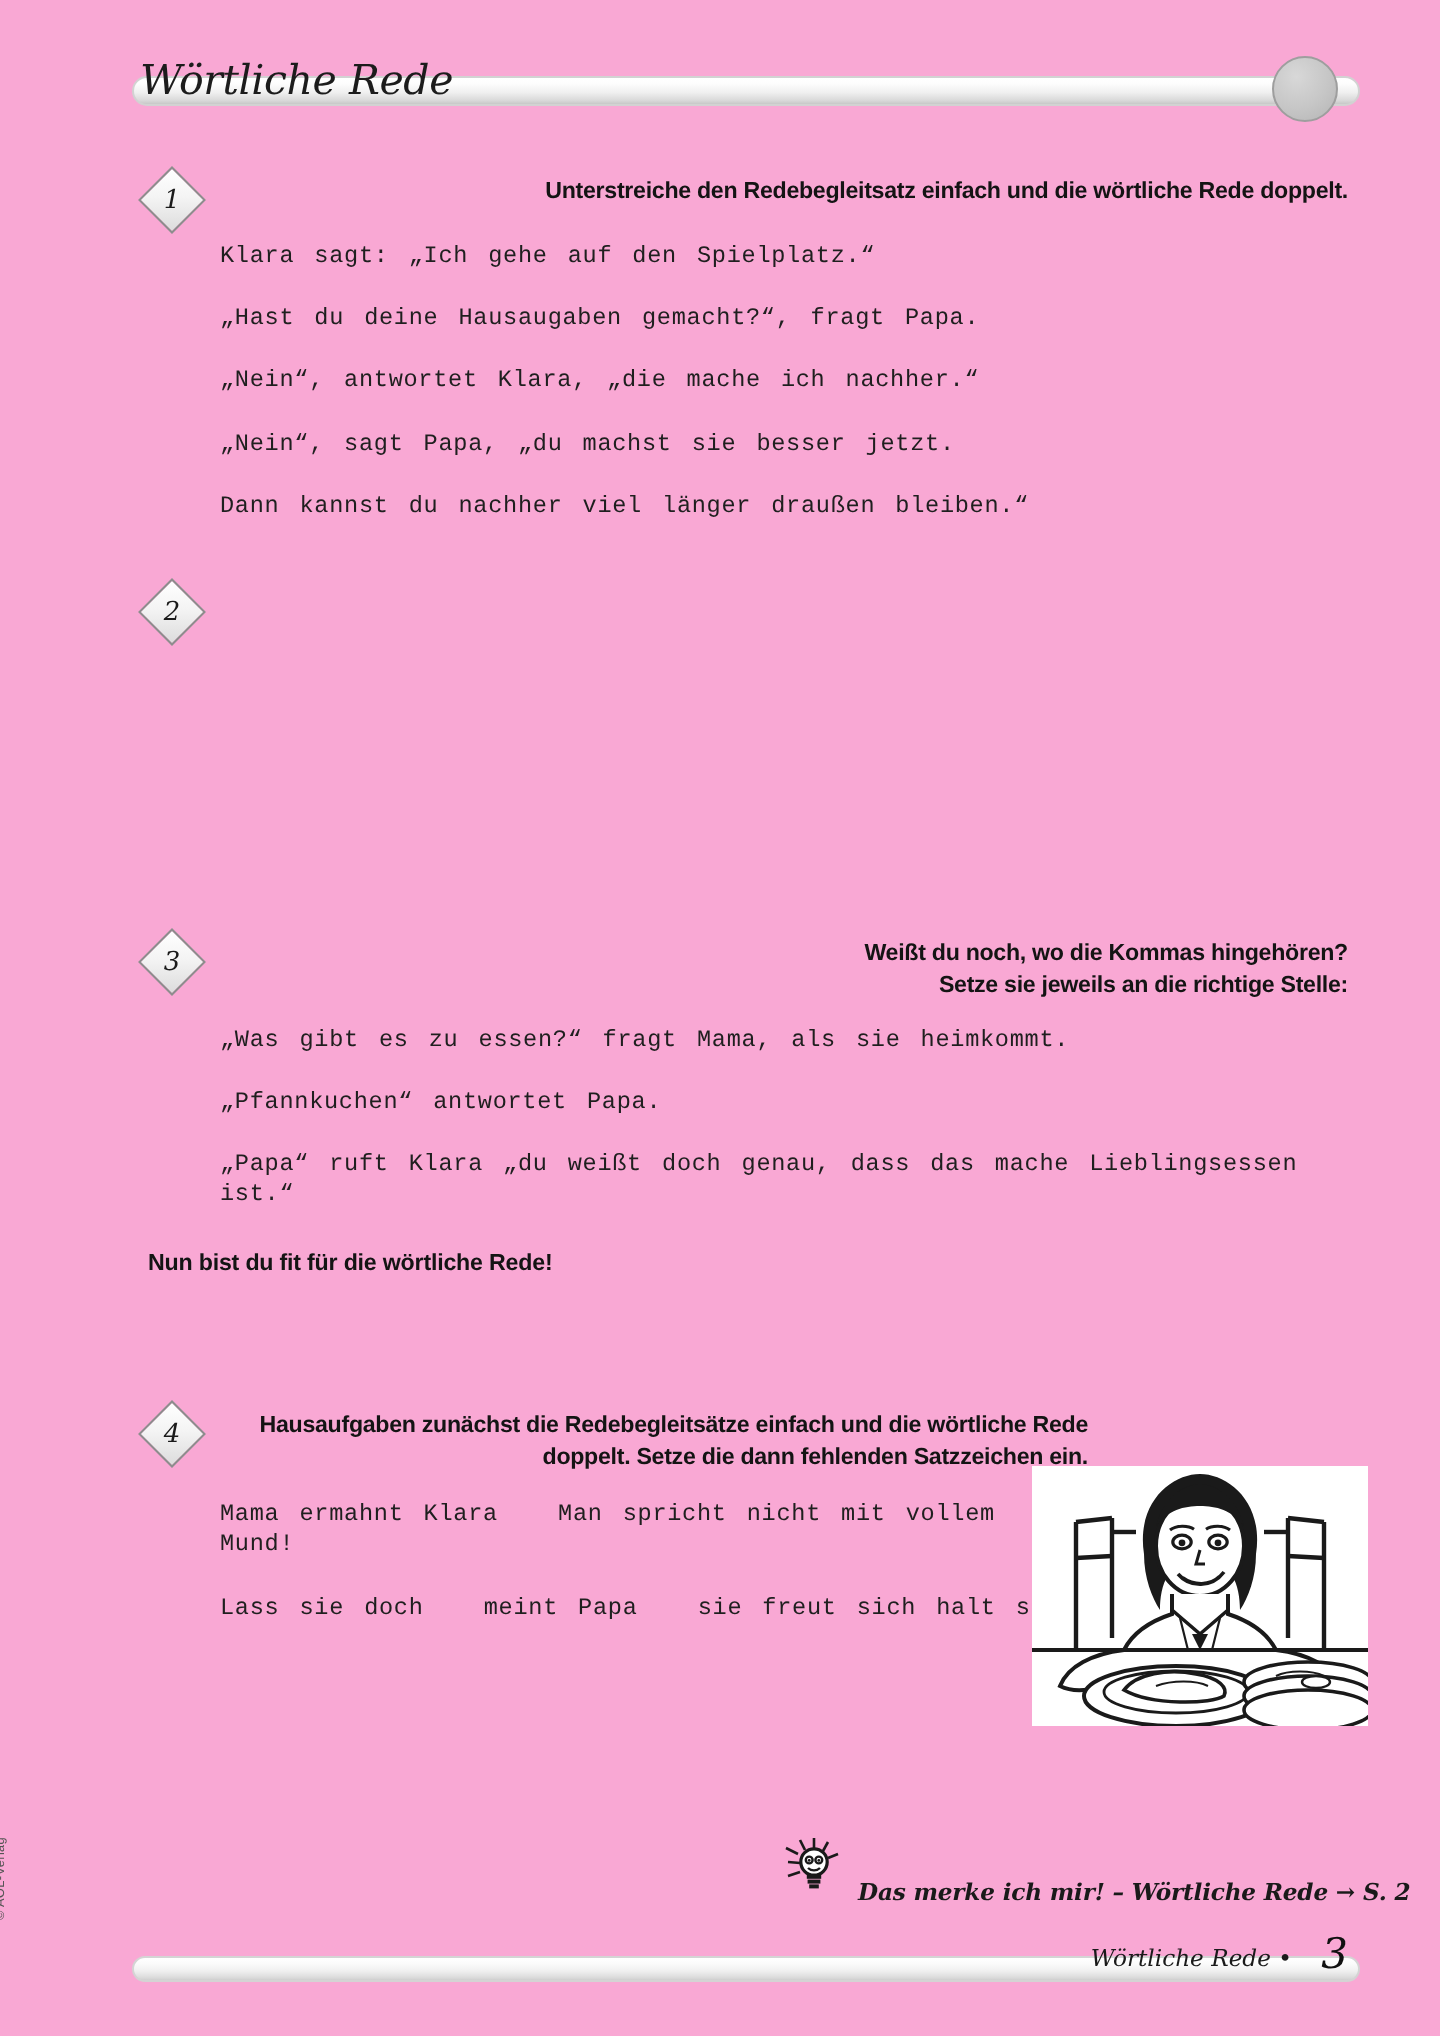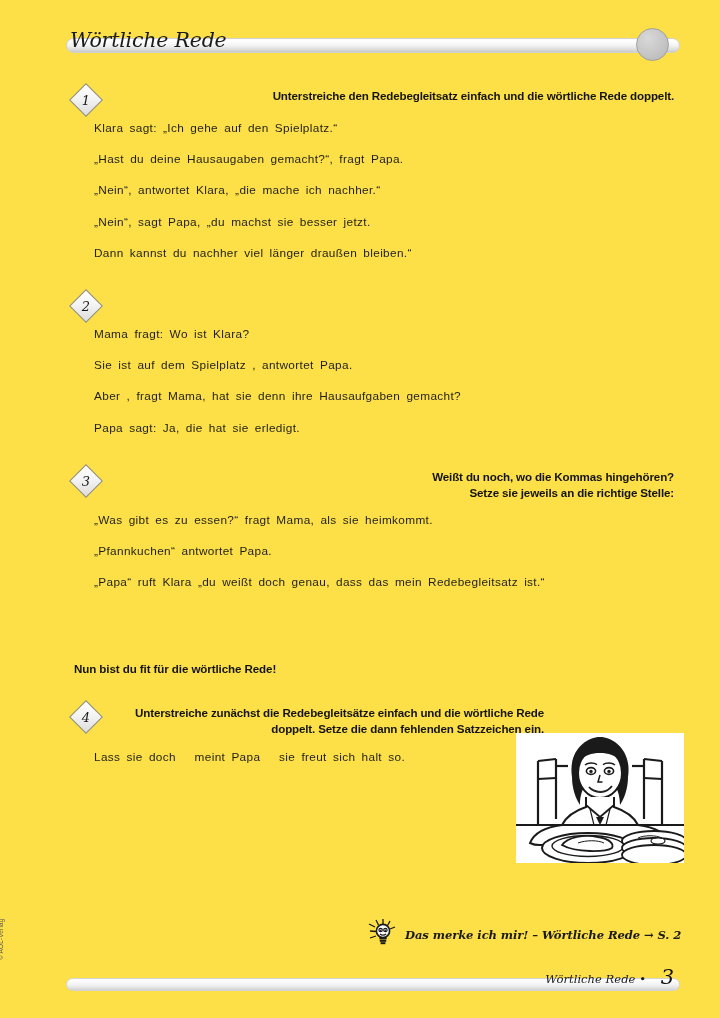--- a/index.html
+++ b/index.html
@@ -4,21 +4,21 @@
 <style>
   html, body {
     margin: 0;
     padding: 0;
     background: #ffffff;
   }
   .page {
     position: relative;
     width: 720px;
     height: 1018px;
-    background: #fde047;
+    background: #f9a8d4;
     font-family: "Liberation Sans", sans-serif;
     color: #1a1a1a;
     overflow: hidden;
   }
 
   
   .header {
     position: absolute;
     left: 66px;
     top: 32px;
@@ -100,22 +100,23 @@
   .ex-instr {
     margin-left: 36px;
     font-size: 11.6px;
     font-weight: bold;
     line-height: 15.5px;
     color: #141414;
     letter-spacing: -0.15px;
     text-align: right;
   }
   .ex-body {
-    margin-left: 20px;
+    margin-left: 36px;
     margin-top: 11px;
+    font-family: Liberation Mono, monospace;
   }
   .ex-line {
     font-size: 11.8px;
     line-height: 15px;
     color: #1f1f1f;
     letter-spacing: 0.35px;
     word-spacing: 2.6px;
     margin-bottom: 16.2px;
     white-space: pre-wrap;
   }
@@ -136,24 +137,24 @@
     position: absolute;
     left: 516px;
     top: 733px;
     width: 168px;
     height: 130px;
   }
 
   
   .remember {
     position: absolute;
-    left: 368px;
+    left: 392px;
     top: 918px;
     display: flex;
-    align-items: center;
+    align-items: flex-end;
     gap: 7px;
   }
   .remember-text {
     font-family: "DejaVu Serif", serif;
     font-style: italic;
     font-weight: bold;
     font-size: 11.6px;
     color: #1a1a1a;
     white-space: nowrap;
     letter-spacing: -0.1px;
@@ -238,52 +239,47 @@
       <div class="ex-line">„Nein“, sagt Papa, „du machst sie besser jetzt.</div>
       <div class="ex-line">Dann kannst du nachher viel länger draußen bleiben.“</div>
     </div>
   </div>
 
   <div class="exercise" id="ex2" style="top:294px;">
     <div class="ex-head">
       <div class="ex-num"></div>
       <div class="ex-num-label">2</div>
     </div>
-    <div class="ex-body">
-      <div class="ex-line">Mama fragt: Wo ist Klara?</div>
-      <div class="ex-line">Sie ist auf dem Spielplatz , antwortet Papa.</div>
-      <div class="ex-line">Aber , fragt Mama, hat sie denn ihre Hausaufgaben gemacht?</div>
-      <div class="ex-line">Papa sagt: Ja, die hat sie erledigt.</div>
-    </div>
   </div>
 
   <div class="exercise" id="ex3" style="top:469px;">
     <div class="ex-head">
       <div class="ex-num"></div>
       <div class="ex-num-label">3</div>
       <div class="ex-instr" style="white-space:pre-line;">Weißt du noch, wo die Kommas hingehören?
 Setze sie jeweils an die richtige Stelle:</div>
     </div>
     <div class="ex-body" style="margin-top:13px;">
       <div class="ex-line">„Was gibt es zu essen?“ fragt Mama, als sie heimkommt.</div>
       <div class="ex-line">„Pfannkuchen“ antwortet Papa.</div>
-      <div class="ex-line">„Papa“ ruft Klara „du weißt doch genau, dass das mein Redebegleitsatz ist.“</div>
-    </div>
-  </div>
-
-  <div class="note-bold" style="top:662px;">Nun bist du fit für die wörtliche Rede!</div>
+      <div class="ex-line">„Papa“ ruft Klara „du weißt doch genau, dass das mache Lieblingsessen ist.“</div>
+    </div>
+  </div>
+
+  <div class="note-bold" style="top:625px;">Nun bist du fit für die wörtliche Rede!</div>
 
   <div class="exercise" id="ex4" style="top:705px; width:470px;">
     <div class="ex-head">
       <div class="ex-num"></div>
       <div class="ex-num-label">4</div>
-      <div class="ex-instr" style="white-space:pre-line;">Unterstreiche zunächst die Redebegleitsätze einfach und die wörtliche Rede
+      <div class="ex-instr" style="white-space:pre-line;">Hausaufgaben zunächst die Redebegleitsätze einfach und die wörtliche Rede
 doppelt. Setze die dann fehlenden Satzzeichen ein.</div>
     </div>
     <div class="ex-body" style="margin-top:14px;">
+      <div class="ex-line" style="margin-bottom:17px;">Mama ermahnt Klara   Man spricht nicht mit vollem Mund!</div>
       <div class="ex-line">Lass sie doch   meint Papa   sie freut sich halt so.</div>
     </div>
   </div>
 
   <div class="illus">
     <svg width="168" height="130" viewBox="0 0 168 130" xmlns="http://www.w3.org/2000/svg">
       <rect x="0" y="0" width="168" height="130" fill="#ffffff"></rect>
 
       <g stroke="#1a1a1a" stroke-width="2.2" fill="none">
         <path d="M22 28 L22 92"></path>

